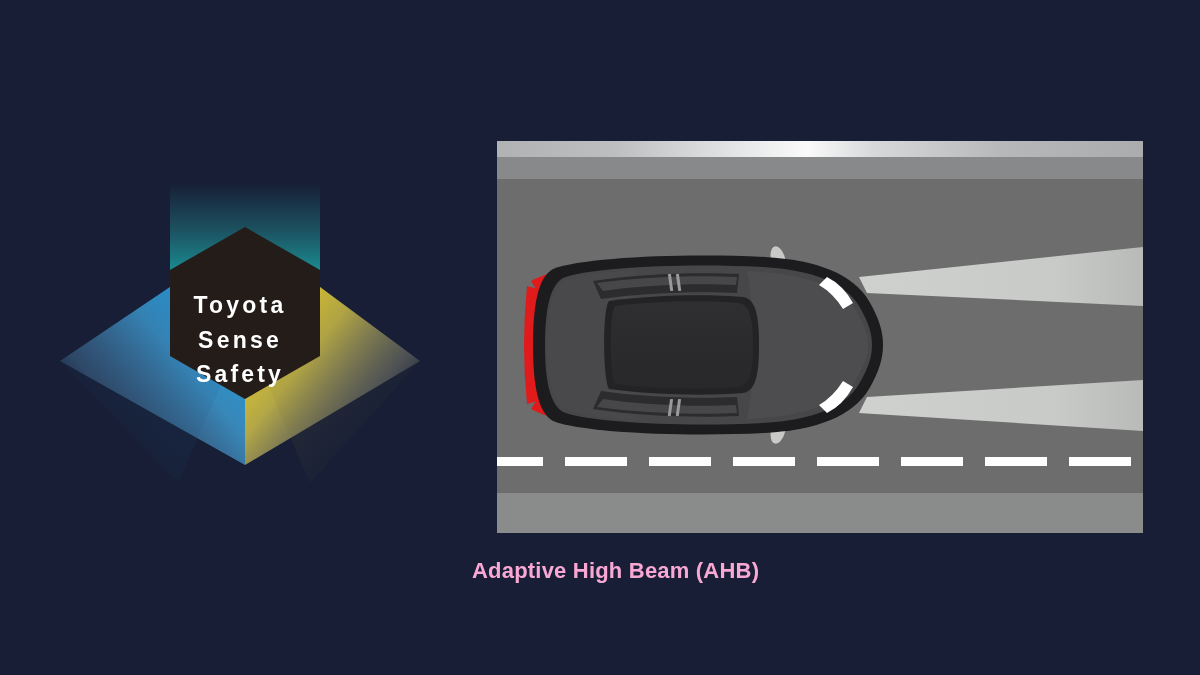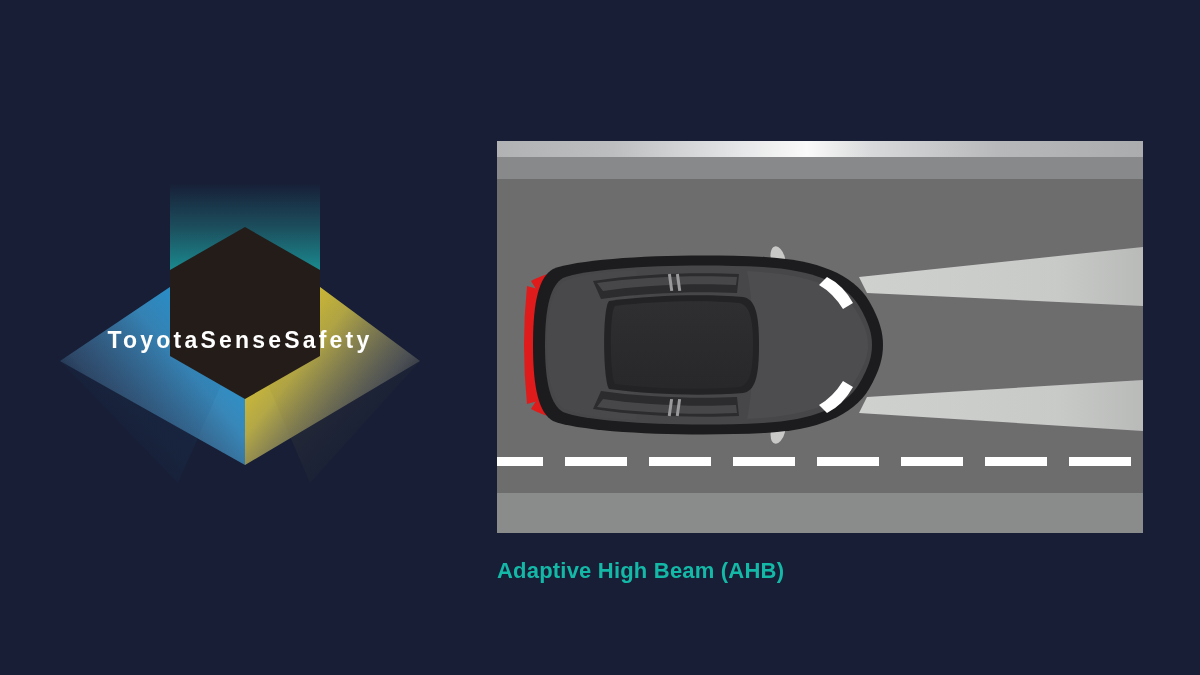--- a/index.html
+++ b/index.html
@@ -31,21 +31,21 @@
   }
   #logo-svg { display: block; width: 360px; height: 350px; }
 
   .logo-text {
     position: absolute;
     left: 0;
     top: 0;
     width: 360px;
     height: 350px;
     display: flex;
-    flex-direction: row;
+    flex-direction: column;
     align-items: center;
     justify-content: center;
     pointer-events: none;
   }
   .logo-line {
     color: #ffffff;
     font-family: "Liberation Sans", sans-serif;
     font-size: 23px;
     font-weight: 700;
     letter-spacing: 3.2px;
@@ -62,24 +62,24 @@
     width: 646px;
     height: 392px;
     overflow: hidden;
     background: #6d6d6d;
   }
   #scene { display: block; width: 646px; height: 392px; }
 
   
   #caption {
     position: absolute;
-    left: 497px;
+    left: 472px;
     top: 558px;
     width: 646px;
-    color: #14b8a6;
+    color: #f9a8d4;
     font-family: "Liberation Sans", sans-serif;
     font-size: 22px;
     font-weight: 700;
     letter-spacing: 0.2px;
     text-align: left;
   }
 </style>
 </head>
 <body>
 

